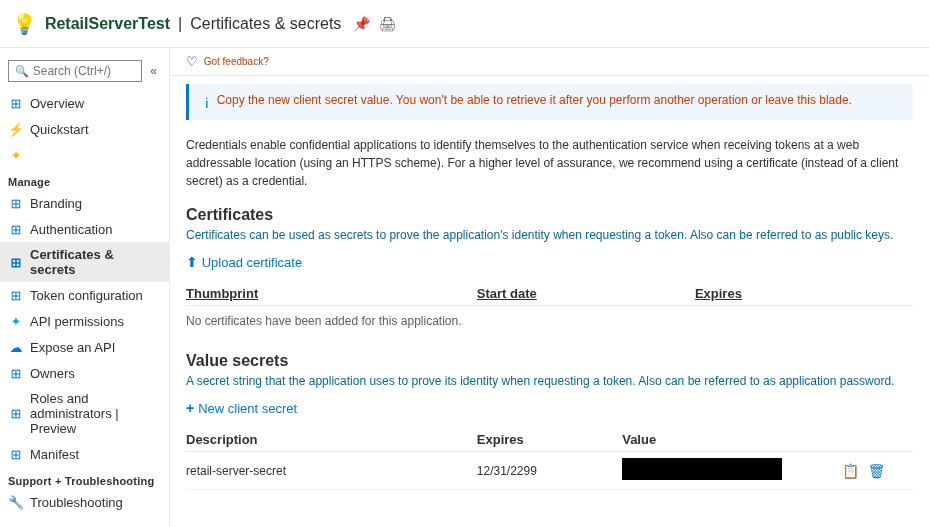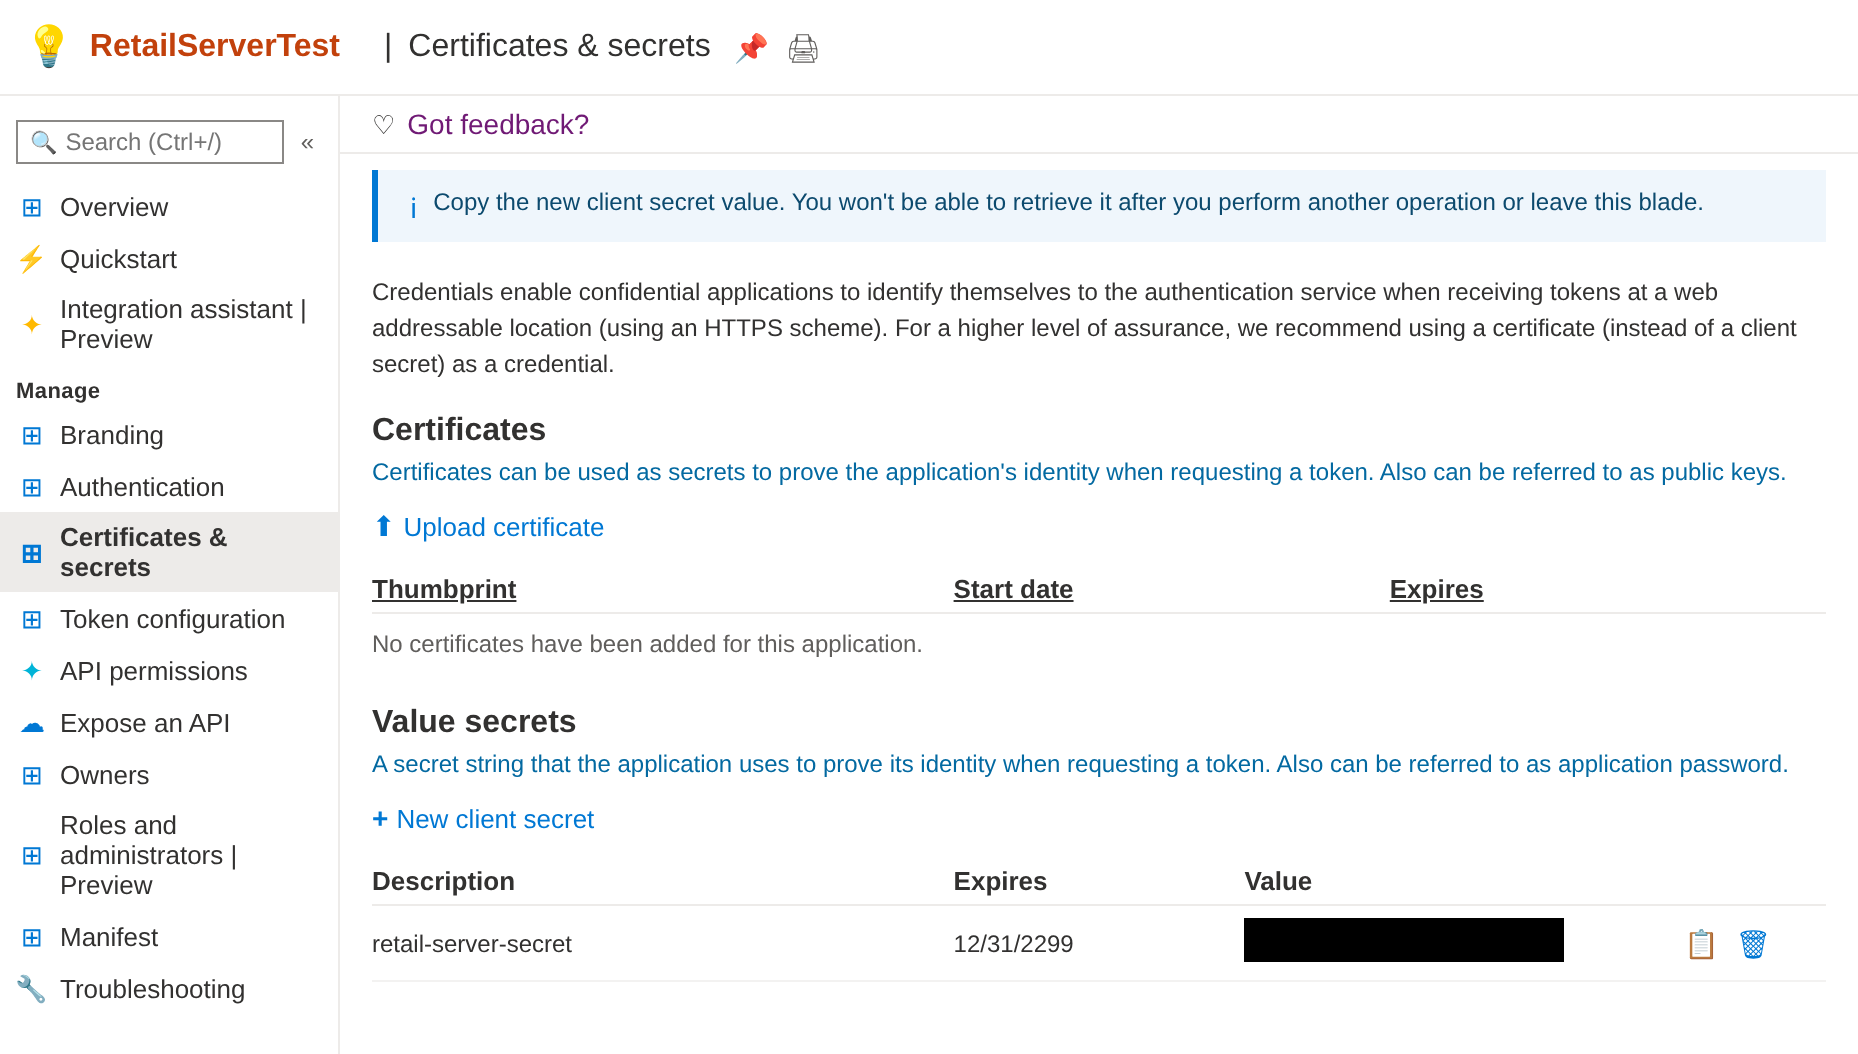--- a/index.html
+++ b/index.html
@@ -4,21 +4,21 @@
   <style>
     * { box-sizing: border-box; margin: 0; padding: 0; }
     body { font-family: 'Segoe UI', Arial, sans-serif; font-size: 13px; color: #323130; background: #fff; display: flex; flex-direction: column; height: 527px; overflow: hidden; }
 
     
     .top-header {
       display: flex; align-items: center; padding: 8px 12px; border-bottom: 1px solid #edebe9;
       background: #fff; min-height: 48px;
     }
     .header-icon { color: #ffb900; font-size: 20px; margin-right: 8px; }
-    .header-title { font-size: 16px; font-weight: 600; color: #c2410c; margin-right: 22px; }
+    .header-title { font-size: 16px; font-weight: 600; color: #14532d; margin-right: 8px; }
     .header-separator { color: #323130; margin-right: 8px; font-size: 16px; }
     .header-subtitle { font-size: 16px; color: #323130; font-weight: 400; margin-right: 12px; }
     .header-action-icon { color: #605e5c; font-size: 14px; margin-right: 8px; cursor: pointer; }
 
     
     .main-layout { display: flex; flex: 1; overflow: hidden; }
 
     
     .sidebar { width: 170px; border-right: 1px solid #edebe9; overflow-y: auto; background: #fff; padding: 8px 0; flex-shrink: 0; }
     .sidebar-search { padding: 4px 8px 8px 8px; }
@@ -32,26 +32,26 @@
     .nav-item.active { background: #edebe9; font-weight: 600; }
     .nav-item .nav-icon { width: 16px; height: 16px; margin-right: 6px; flex-shrink: 0; display: flex; align-items: center; justify-content: center; font-size: 13px; }
     .nav-section-label { font-size: 11px; font-weight: 700; color: #323130; padding: 8px 8px 2px 8px; letter-spacing: 0.02em; }
 
     
     .content { flex: 1; overflow-y: auto; padding: 0; }
 
     
     .feedback-bar { display: flex; align-items: center; padding: 6px 16px; border-bottom: 1px solid #edebe9; }
     .feedback-heart { color: #323130; margin-right: 6px; }
-    .feedback-text { font-size: 14px; color: #701a75; cursor: pointer; }
+    .feedback-text { font-size: 10px; color: #c2410c; cursor: pointer; }
 
     
     .info-banner { background: #eff6fc; border-left: 3px solid #0078d4; padding: 8px 16px; margin: 8px 16px; display: flex; align-items: flex-start; }
     .info-icon { color: #0078d4; margin-right: 8px; font-size: 14px; flex-shrink: 0; margin-top: 1px; }
-    .info-text { font-size: 12px; color: #0c4a6e; line-height: 1.4; }
+    .info-text { font-size: 12px; color: #c2410c; line-height: 1.4; }
 
     
     .desc-text { font-size: 12px; color: #323130; line-height: 1.5; padding: 8px 16px; }
 
     
     .section { padding: 8px 16px; }
     .section-title { font-size: 16px; font-weight: 600; color: #323130; margin-bottom: 4px; }
     .section-desc { font-size: 12px; color: #0369a1; margin-bottom: 10px; }
 
     
@@ -114,21 +114,20 @@
     <div class="nav-item">
       <span class="nav-icon icon-blue">⊞</span>
       <span>Overview</span>
     </div>
     <div class="nav-item">
       <span class="nav-icon icon-yellow">⚡</span>
       <span>Quickstart</span>
     </div>
     <div class="nav-item">
       <span class="nav-icon icon-yellow">✦</span>
-      <span>Integration assistant | Preview</span>
     </div>
 
     <div class="nav-section-label">Manage</div>
 
     <div class="nav-item">
       <span class="nav-icon icon-blue">⊞</span>
       <span>Branding</span>
     </div>
     <div class="nav-item">
       <span class="nav-icon icon-blue">⊞</span>
@@ -156,20 +155,21 @@
     </div>
     <div class="nav-item">
       <span class="nav-icon icon-blue">⊞</span>
       <span>Roles and administrators | Preview</span>
     </div>
     <div class="nav-item">
       <span class="nav-icon icon-blue">⊞</span>
       <span>Manifest</span>
     </div>
 
+    <div class="nav-section-label">Support + Troubleshooting</div>
 
     <div class="nav-item">
       <span class="nav-icon icon-gray">🔧</span>
       <span>Troubleshooting</span>
     </div>
 
   </div>
 
   <div class="content">
 

